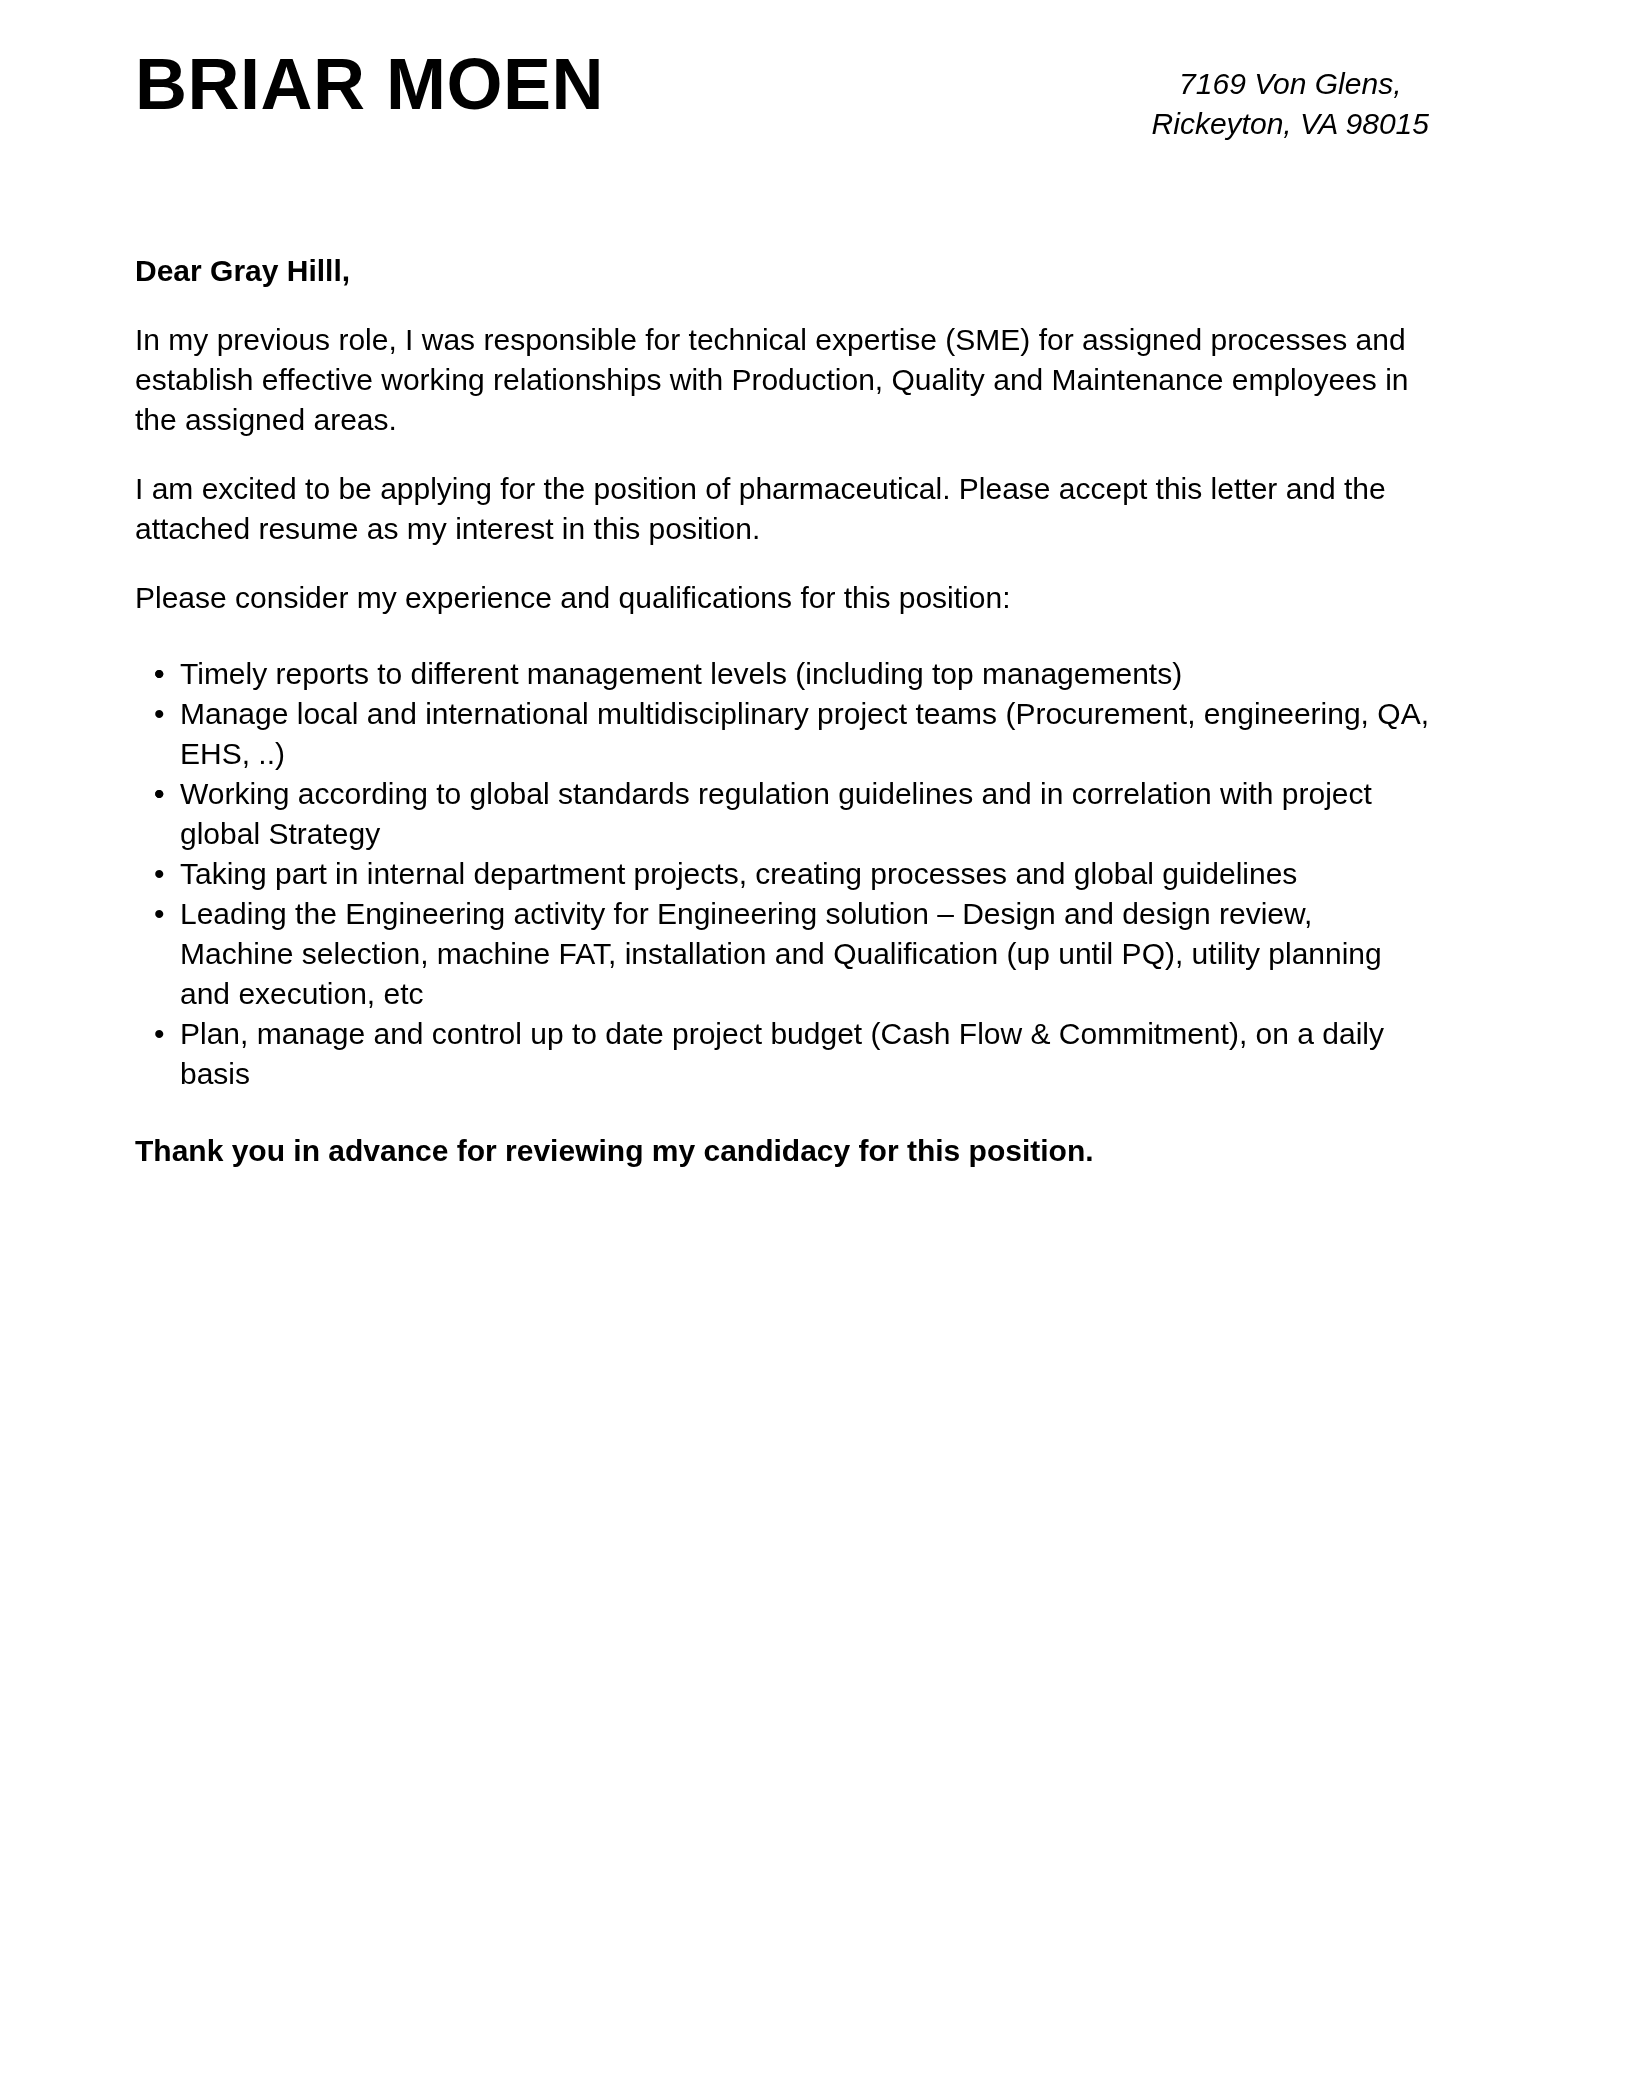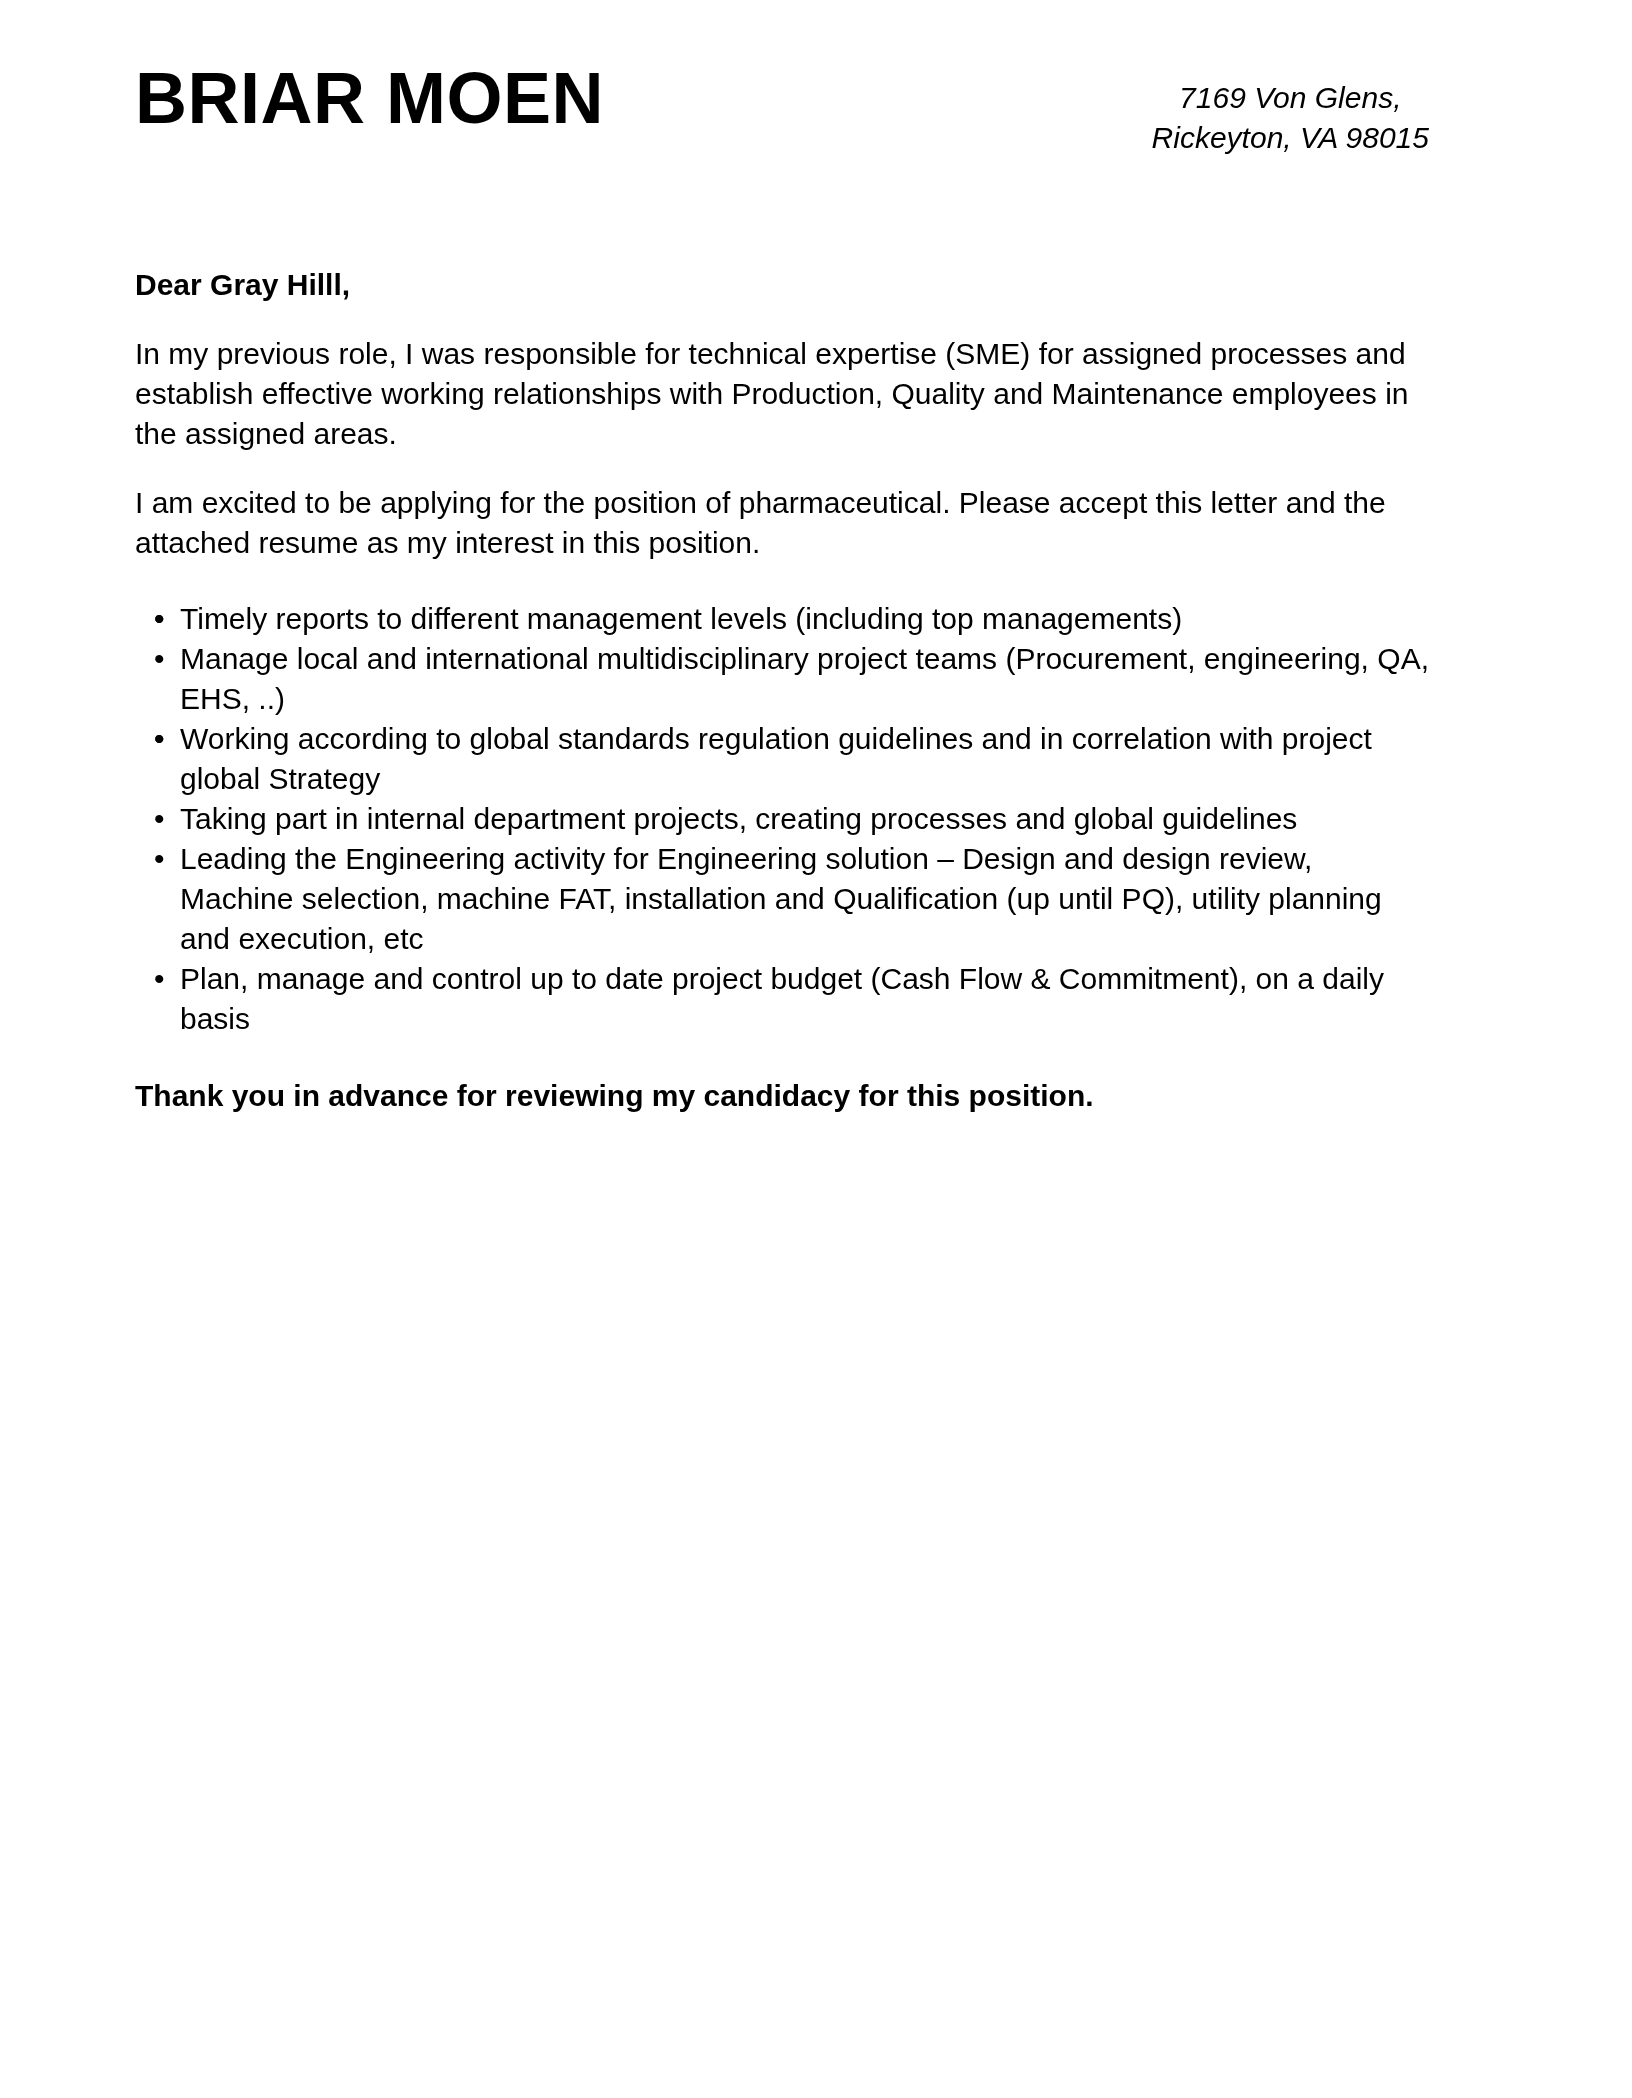--- a/index.html
+++ b/index.html
@@ -8,21 +8,21 @@
     height: 2098px;
     background: #ffffff;
     color: #000000;
     font-family: "Liberation Sans", "DejaVu Sans", sans-serif;
     -webkit-font-smoothing: antialiased;
   }
   .page {
     box-sizing: border-box;
     width: 1616px;
     height: 2098px;
-    padding: 62px 187px 0 135px;
+    padding: 48px 187px 0 135px;
     background: #ffffff;
     overflow: hidden;
   }
   .header {
     display: flex;
     justify-content: space-between;
     align-items: flex-start;
   }
   .name {
     margin: 0;
@@ -74,20 +74,21 @@
   </header>
 
   <main class="letter">
 
     <p class="bold">Dear Gray Hilll,</p>
 
     <p>In my previous role, I was responsible for technical expertise (SME) for assigned processes and establish effective working relationships with Production, Quality and Maintenance employees in the assigned areas.</p>
 
     <p>I am excited to be applying for the position of pharmaceutical. Please accept this letter and the attached resume as my interest in this position.</p>
 
+    <p>Please consider my experience and qualifications for this position:</p>
 
     <ul class="quals">
       <li><span class="marker">•</span></li>
       <li><span class="marker">•</span><span>Timely reports to different management levels (including top managements)</span></li>
       <li><span class="marker">•</span><span>Manage local and international multidisciplinary project teams (Procurement, engineering, QA, EHS, ..)</span></li>
       <li><span class="marker">•</span></li>
       <li><span class="marker">•</span><span>Working according to global standards regulation guidelines and in correlation with project global Strategy</span></li>
       <li><span class="marker">•</span><span>Taking part in internal department projects, creating processes and global guidelines</span></li>
       <li><span class="marker">•</span><span>Leading the Engineering activity for Engineering solution – Design and design review, Machine selection, machine FAT, installation and Qualification (up until PQ), utility planning and execution, etc</span></li>
       <li><span class="marker">•</span><span>Plan, manage and control up to date project budget (Cash Flow &amp; Commitment), on a daily basis</span></li>

